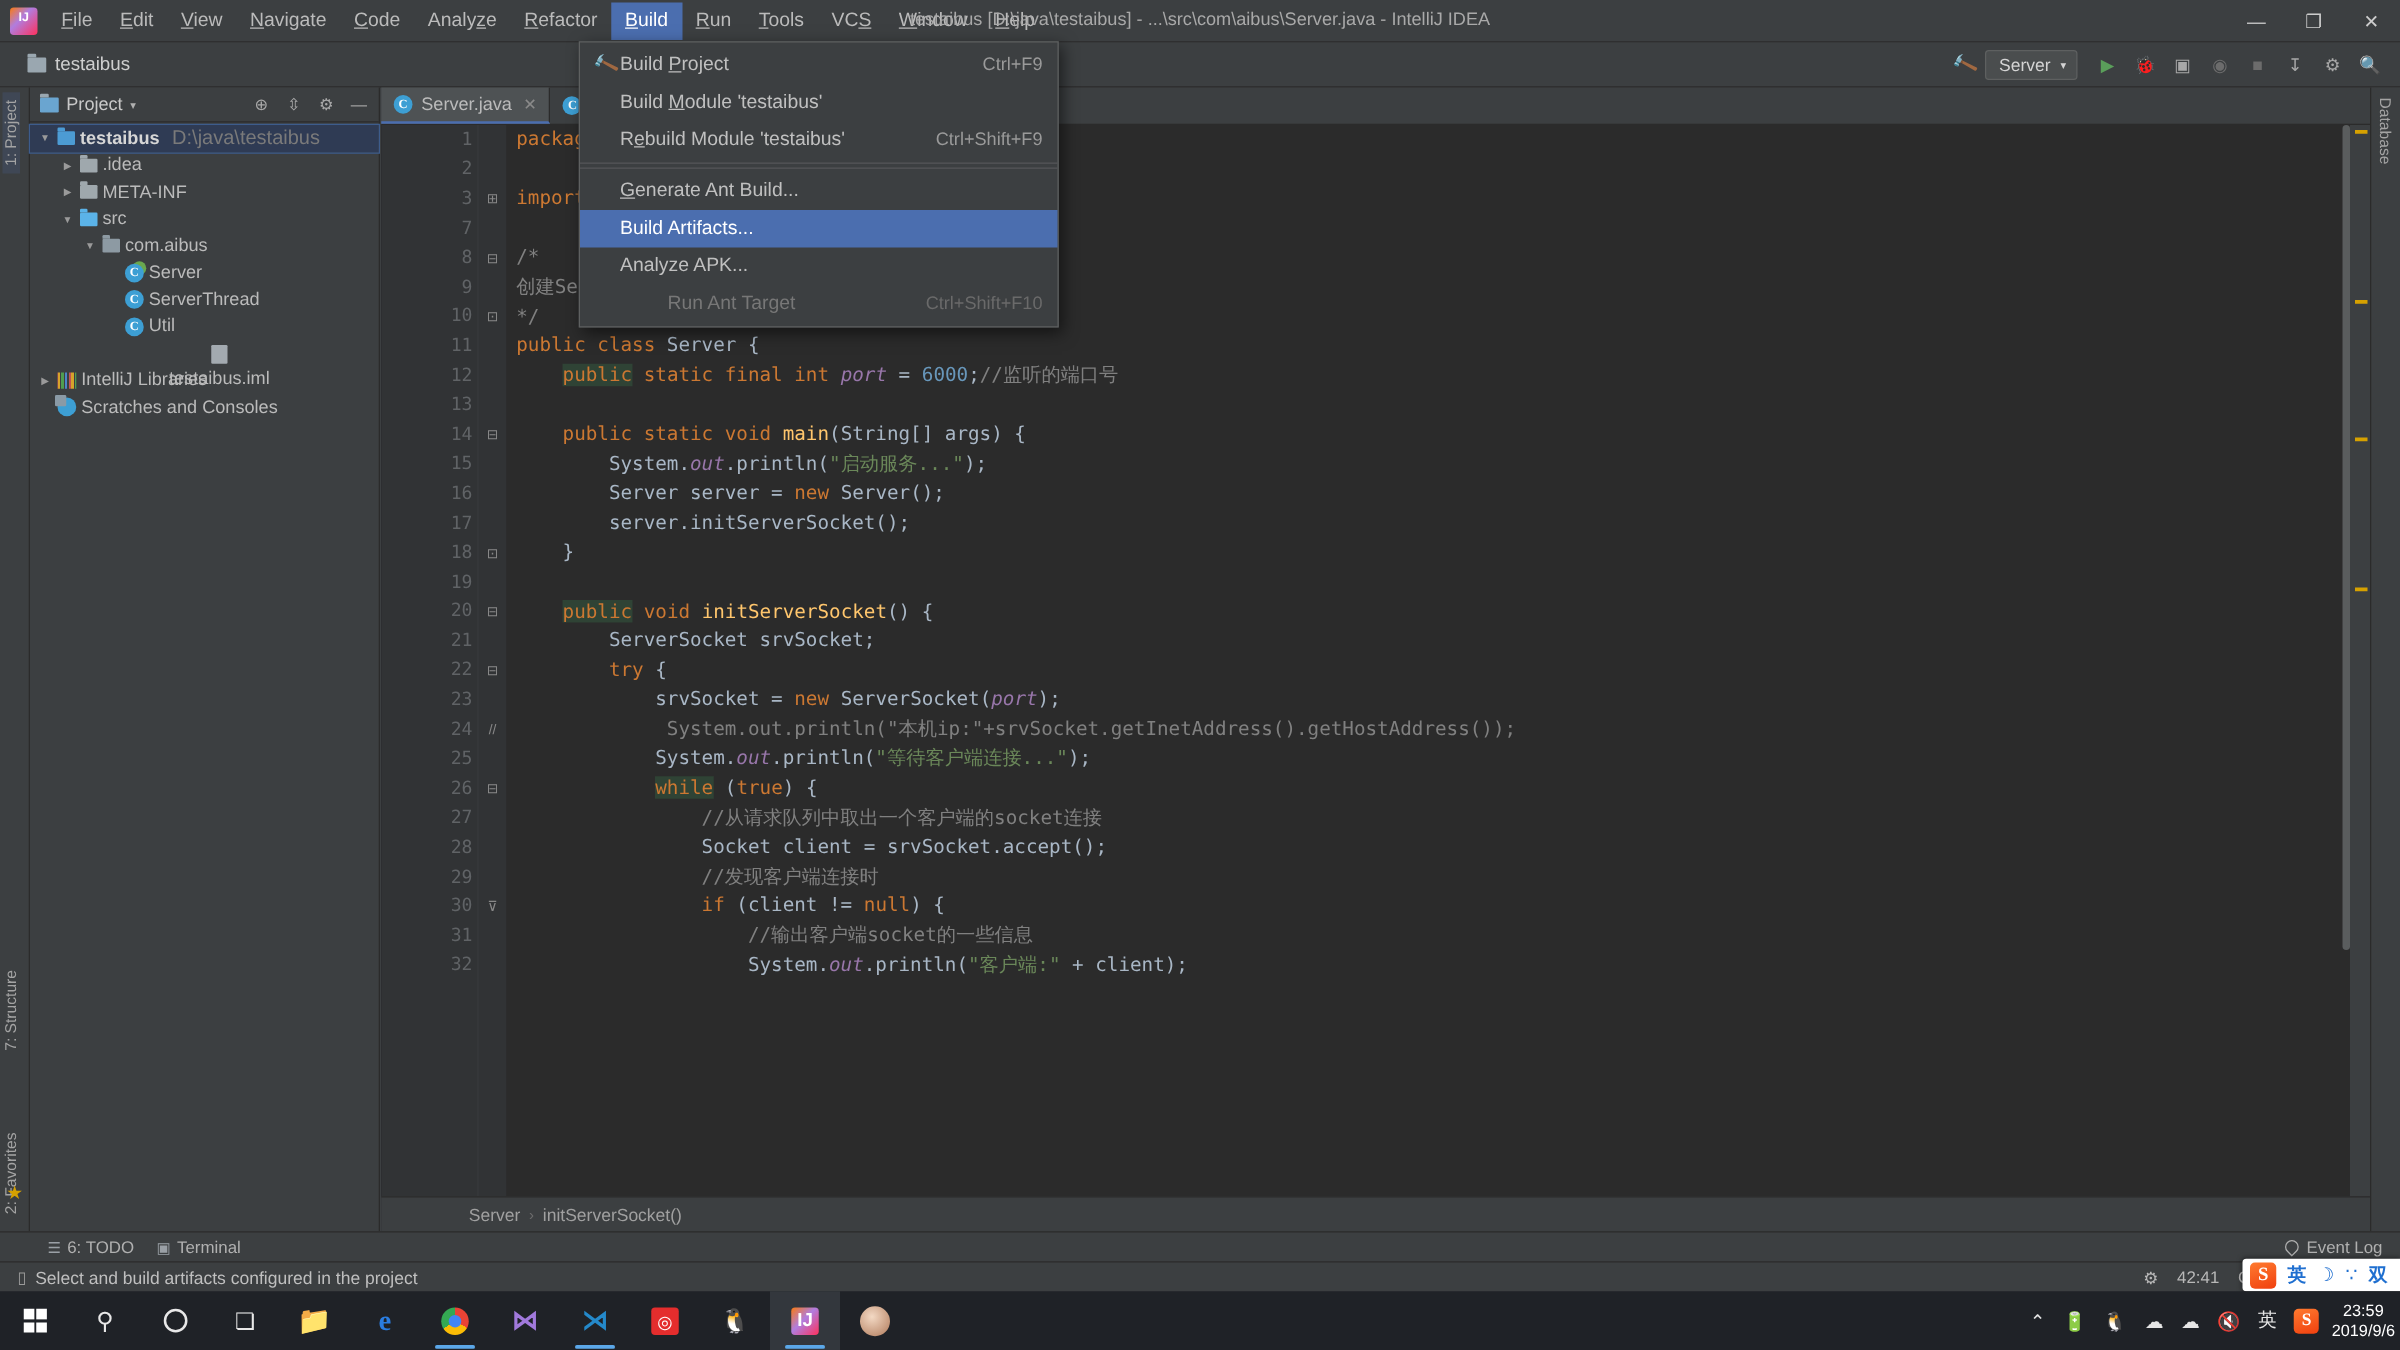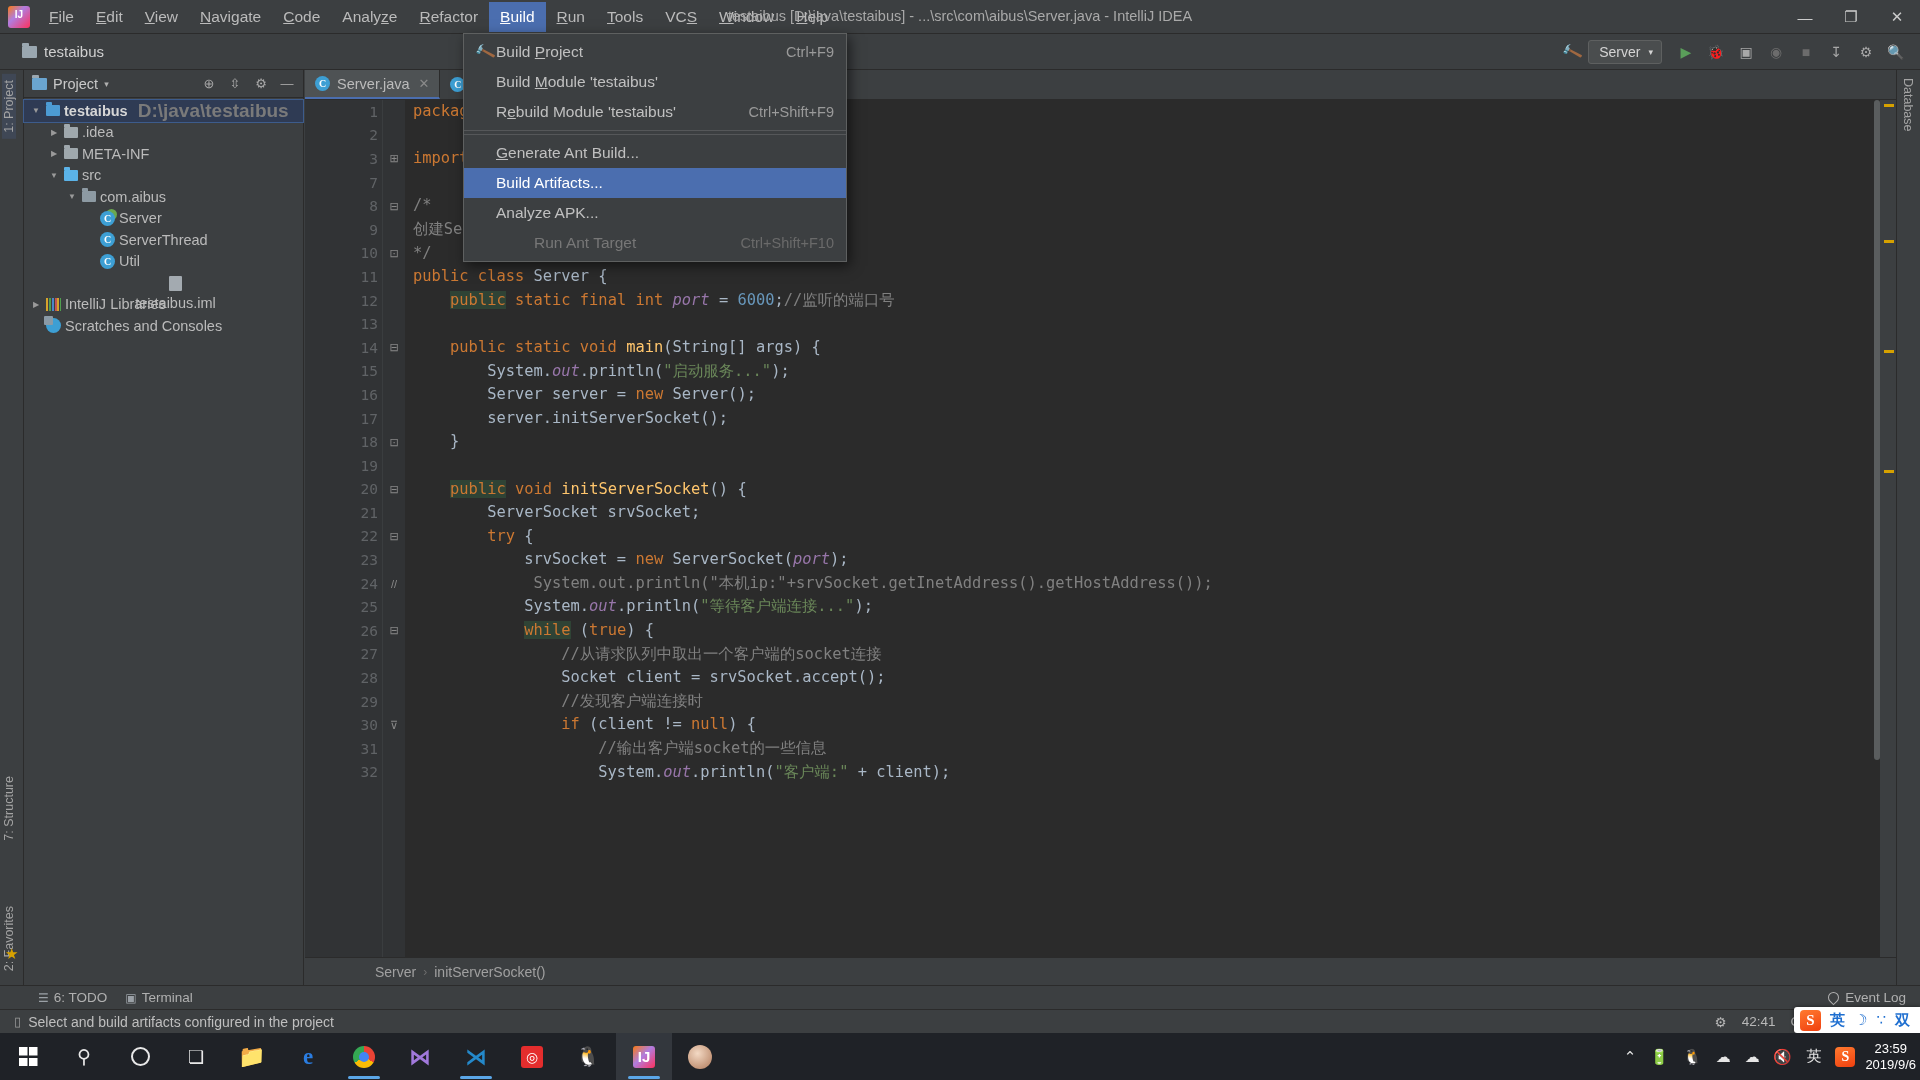--- a/index.html
+++ b/index.html
@@ -124,21 +124,21 @@
   }
   .tree { padding-top: 2px; font-size: 14.5px; color: #bbbbbb; }
   .tree-row {
     height: 21.5px; display: flex; align-items: center; gap: 4px;
     padding-left: 6px; white-space: nowrap; cursor: default;
   }
   .tree-row.selected { background: #2f3b54; outline: 1px solid #3d5c8c; }
   .tw { width: 12px; text-align: center; font-size: 8px; color: #9a9a9a; flex:none; }
   .tree-label { color: #bbbbbb; }
   .tree-label.bold { font-weight: bold; color: #d6d6d6; }
-  .tree-sub { color: #7a7a7a; margin-left: 6px; font-size: 19px; font-weight: bold; }
+  .tree-sub { color: #7a7a7a; margin-left: 6px; font-size: 16px; }
   .ico-folder {
     width: 14px; height: 11px; background: #9fa8ad; border-radius: 1px;
     position: relative; flex: none;
   }
   .ico-folder:before{
     content:""; position:absolute;left:0;top:-3px;width:6px;height:3px;
     background:#9fa8ad;border-radius:1px 1px 0 0;
   }
   .ico-folder.blue { background:#4c9bd4; }
   .ico-folder.blue:before{ background:#4c9bd4; }

